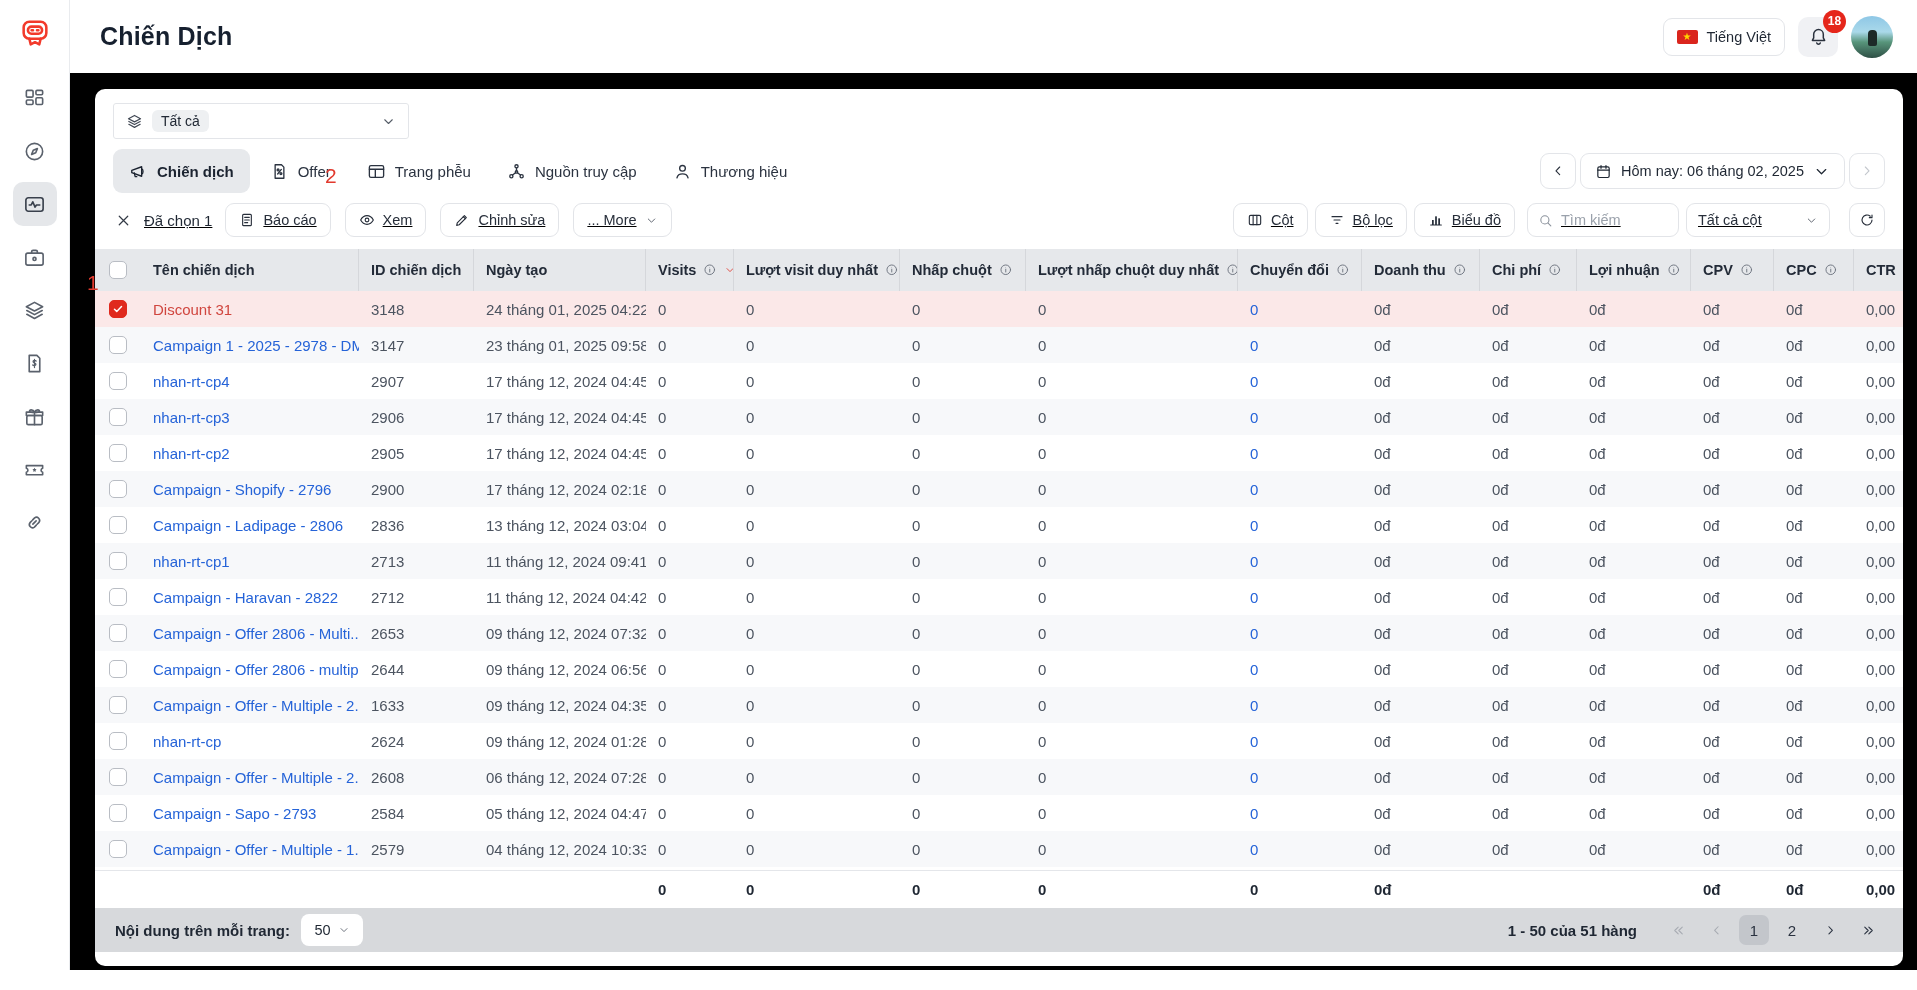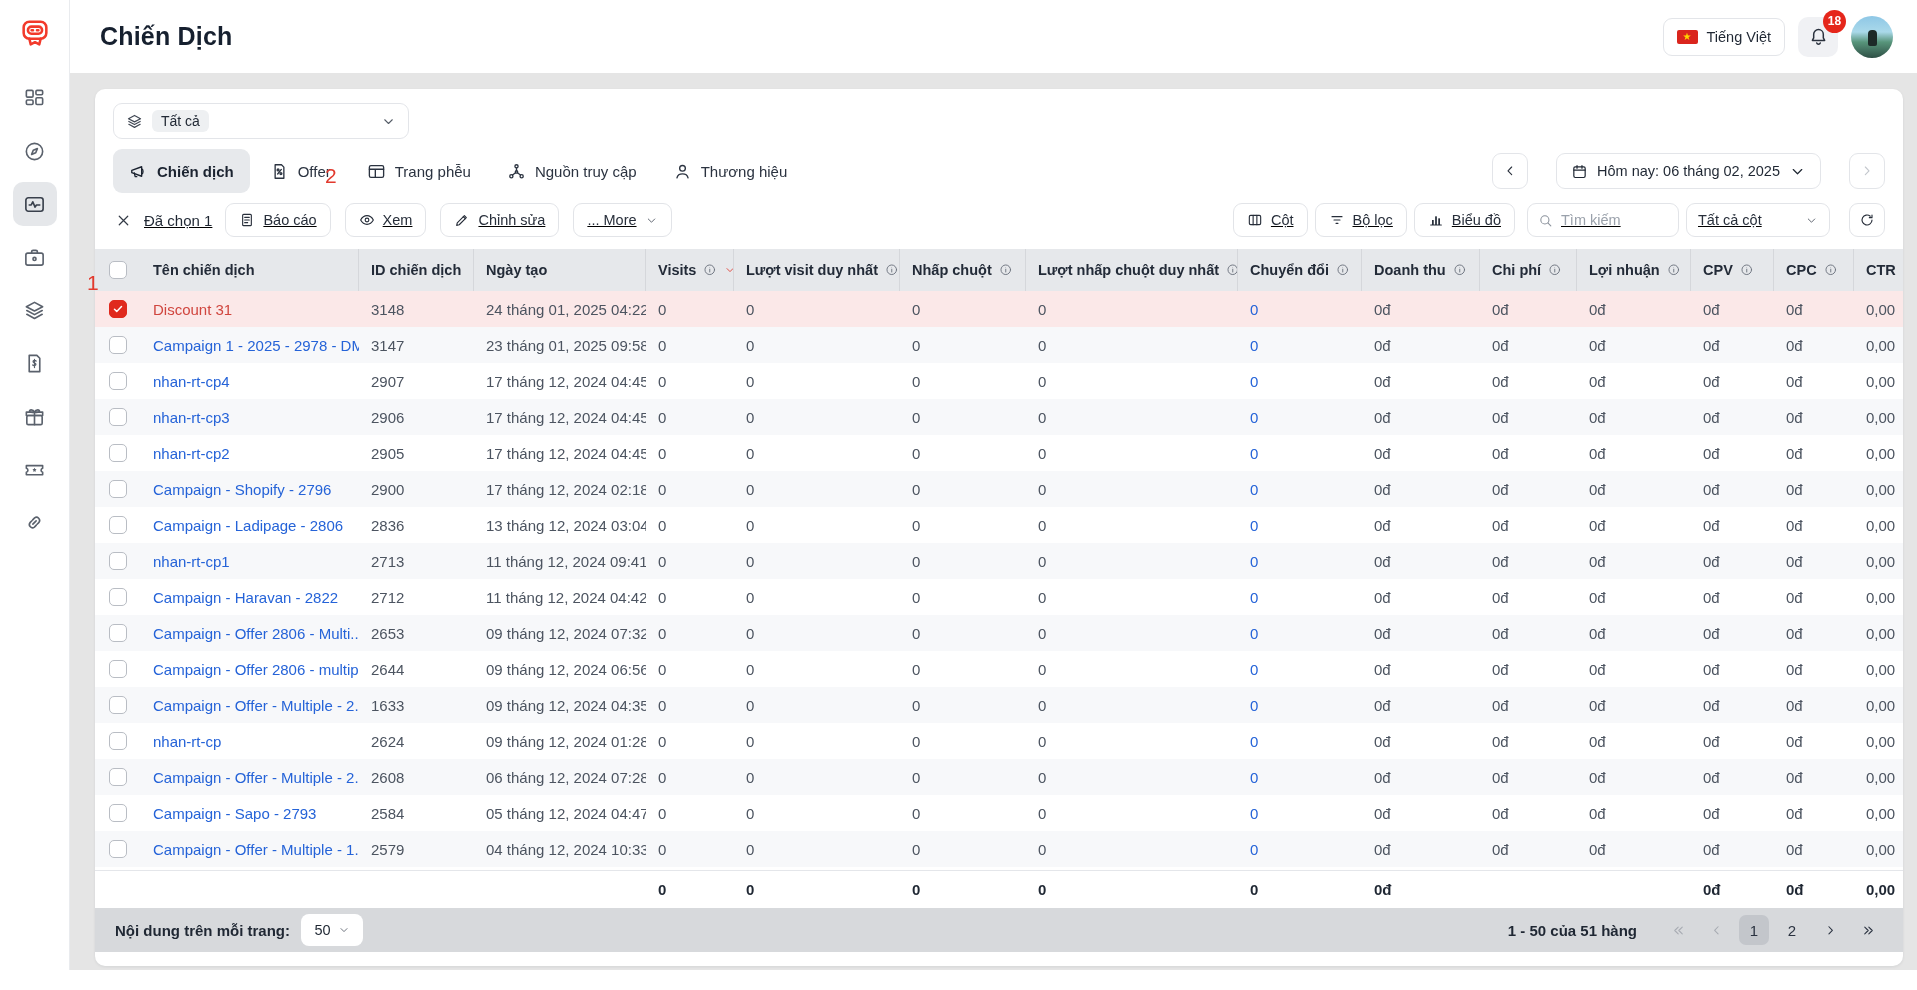--- a/index.html
+++ b/index.html
@@ -1,18 +1,18 @@
 <!DOCTYPE html>
 <html><head>
 <meta charset="utf-8">
 <style>
   * { margin:0; padding:0; box-sizing:border-box; }
   html,body { width:1917px; height:990px; }
   body { font-family:"Liberation Sans","DejaVu Sans",sans-serif; }
-  .page { position:relative; width:1917px; height:970px; background:#e5e5e5; overflow:hidden; }
+  .page { position:relative; width:1917px; height:970px; background:#000000; overflow:hidden; }
 
   
   .sidebar { position:absolute; left:0; top:0; bottom:0; width:70px; background:#fff;
              border-right:1px solid #e9ebee; display:flex; flex-direction:column; align-items:center;
              padding-top:16px; z-index:5; }
   .logo { width:34px; height:34px; color:#f23a2b; cursor:pointer; }
   .side-nav { margin-top:26px; display:flex; flex-direction:column; gap:9px; }
   .side-item { width:44px; height:44px; border-radius:10px; display:flex; align-items:center;
                justify-content:center; color:#5a616c; cursor:pointer; }
   .side-item.active { background:#e5e7ea; color:#39404c; }
@@ -40,34 +40,34 @@
             position:relative; overflow:hidden; }
   .avatar::after { content:""; position:absolute; left:17px; top:14px; width:9px; height:16px;
                    background:#1d2a28; border-radius:4px 4px 2px 2px; }
 
   
   .card { position:absolute; left:95px; top:89px; width:1808px; height:877px; background:#fff;
           border-radius:10px; box-shadow:0 1px 3px rgba(16,24,40,.08); display:flex;
           flex-direction:column; overflow:hidden; padding-bottom:14px; }
 
   .filter-row { padding:14px 18px 0; }
-  .scope-select { width:296px; height:36px; border:1px solid #e3e5e9; border-radius:9px;
+  .scope-select { width:296px; height:36px; border:1px solid #e3e5e9; border-radius:3px;
                   display:flex; align-items:center; padding:4px 12px; gap:9px; cursor:pointer; color:#434a56; }
   .scope-select svg { width:17px; height:17px; }
   .scope-tag { background:#eef0f2; border-radius:6px; padding:3px 9px; font-size:14px; color:#222a36; }
   .scope-caret { margin-left:auto; color:#565d68; }
   .scope-caret svg { width:15px; height:15px; }
 
   .tabs-row { display:flex; align-items:center; justify-content:space-between; padding:10px 18px 0; }
   .tabs { display:flex; gap:4px; }
   .tab { height:44px; padding:0 16px; border-radius:9px; display:flex; align-items:center; gap:9px;
          font-size:15px; color:#2b3340; cursor:pointer; white-space:nowrap; }
   .tab svg { width:19px; height:19px; }
   .tab.active { background:#e7e9ec; font-weight:700; color:#1b2330; }
-  .date-nav { display:flex; align-items:center; gap:28px; }
+  .date-nav { display:flex; align-items:center; gap:4px; }
   .nav-sq { width:36px; height:36px; border:1px solid #e3e5e9; border-radius:9px; background:#fff;
             display:flex; align-items:center; justify-content:center; color:#2a313d; cursor:pointer; }
   .nav-sq svg { width:16px; height:16px; }
   .nav-sq.disabled { color:#c3c7cd; cursor:default; }
   .date-btn { height:36px; border:1px solid #e3e5e9; border-radius:9px; background:#fff; display:flex;
               align-items:center; gap:9px; padding:0 14px; font-size:14.5px; color:#1f2733; cursor:pointer; }
   .date-btn svg { width:17px; height:17px; }
 
   .toolbar { display:flex; align-items:center; justify-content:space-between; padding:10px 18px 0;text-decoration:underline; }
   .tb-left, .tb-right { display:flex; align-items:center; gap:10px; }

